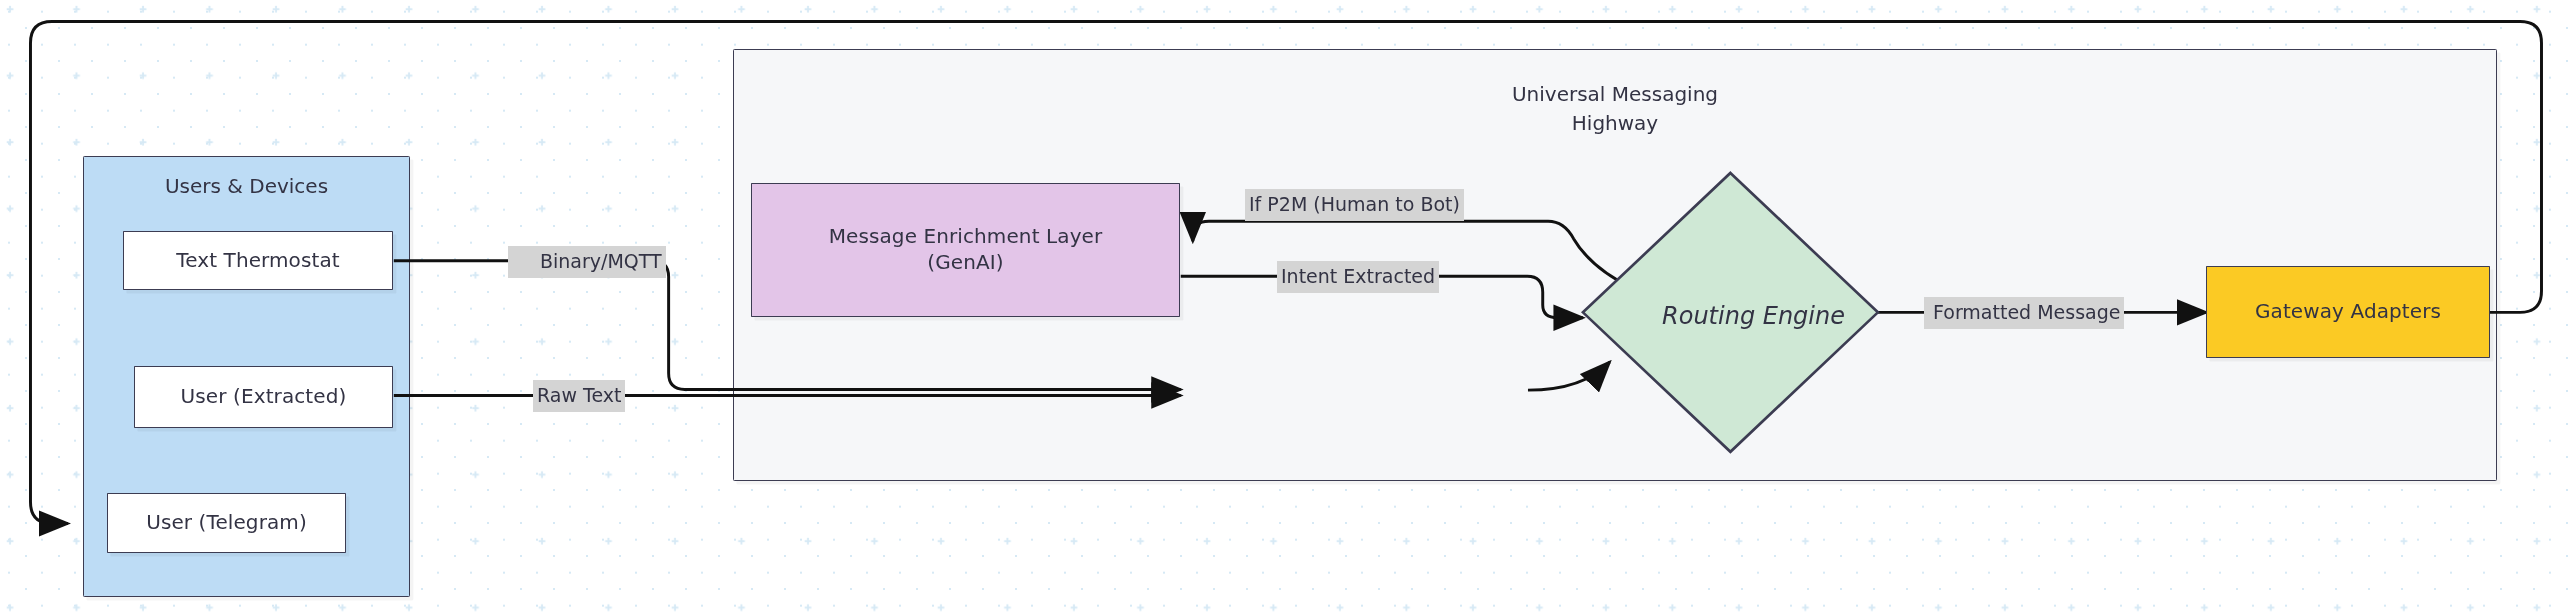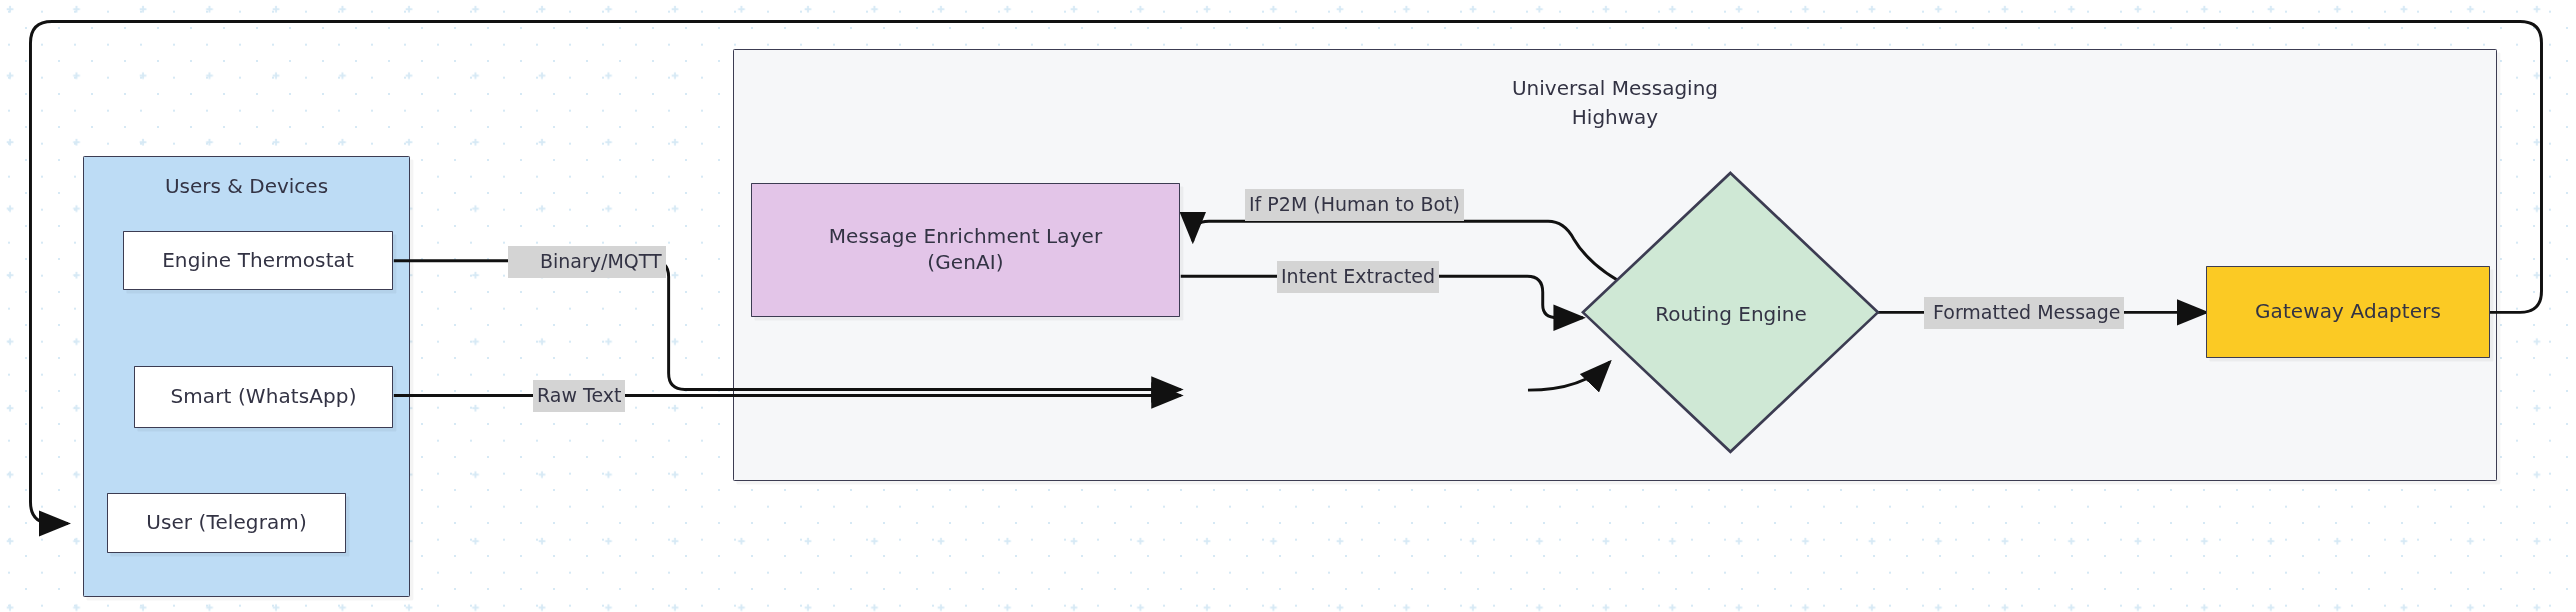--- a/index.html
+++ b/index.html
@@ -92,42 +92,43 @@
     line-height: 1;
     padding: 6px 4px 7.4px 4px;
     white-space: nowrap;
     box-sizing: border-box;
     margin-left: 20px;
   }
   
   .diamond-label {
     position: absolute;
     color: #333344;
-    font-size: 20px;
+    font-size: 24px;
     white-space: nowrap;
-    text-align: center;
+    text-align: right;
+    font-style: italic;
   }
 </style>
 </head>
 <body>
 
 <div id="canvas">
 
   <svg class="flow" viewBox="0 0 3840 913" xmlns="http://www.w3.org/2000/svg" style="z-index:0;">
     <defs>
       <pattern id="plusgrid" width="99.2" height="99.2" patternUnits="userSpaceOnUse">
         <rect x="8.5" y="12.3" width="10" height="2.8" fill="#d6e9f5"></rect>
         <rect x="12.1" y="8.7" width="2.8" height="10" fill="#d6e9f5"></rect>
       </pattern>
     </defs>
     <rect x="0" y="0" width="3840" height="913" fill="url(#plusgrid)"></rect>
   </svg>
 
   <div class="subgraph sg-highway" style="left:733px; top:49px; width:1764px; height:432px; z-index:1;">
-    <div class="sg-title" style="top:24px;">
+    <div class="sg-title" style="top:30px;">
       <div>Universal Messaging</div>
       <div>Highway</div>
     </div>
   </div>
 
   <div class="subgraph sg-users" style="left:83px; top:156px; width:327px; height:441px; z-index:1;">
     <div class="sg-title" style="top:14.8px;">Users &amp; Devices</div>
   </div>
 
   <svg class="flow" viewBox="0 0 3840 913" xmlns="http://www.w3.org/2000/svg" style="z-index:2;">
@@ -151,25 +152,25 @@
       <path d="M2800,466 L3290,466" marker-end="url(#arrow)"></path>
 
       <path d="M3712,466 L3758,466 Q3790,466 3790,434 L3790,64 Q3790,32 3758,32 L76,32 Q44,32 44,64 L44,749 Q44,781 76,781 L100,781" marker-end="url(#arrow)"></path>
     </g>
 
     <polygon points="2580,258 2800,466 2580,674 2360,466" fill="#cfe8d5" stroke="#3c3c52" stroke-width="4"></polygon>
     <polygon points="2585,263 2805,471 2585,679 2365,471" fill="rgba(0,0,0,0.04)" stroke="none" style="display:none"></polygon>
   </svg>
 
   <div class="node node-white" style="left:123px; top:231px; width:270px; height:59px; z-index:3;">
-    <span>Engine Thermostat</span>
+    <span>Text Thermostat</span>
   </div>
 
   <div class="node node-white" style="left:134px; top:366px; width:259px; height:62px; z-index:3;">
-    <span>Smart (WhatsApp)</span>
+    <span>User (Extracted)</span>
   </div>
 
   <div class="node node-white" style="left:107px; top:493px; width:239px; height:60px; z-index:3;">
     <span>User (Telegram)</span>
   </div>
 
   <div class="node node-purple" style="left:751px; top:183px; width:429px; height:134px; flex-direction:column; z-index:3;">
     <span>Message Enrichment Layer</span>
     <span>(GenAI)</span>
   </div>

